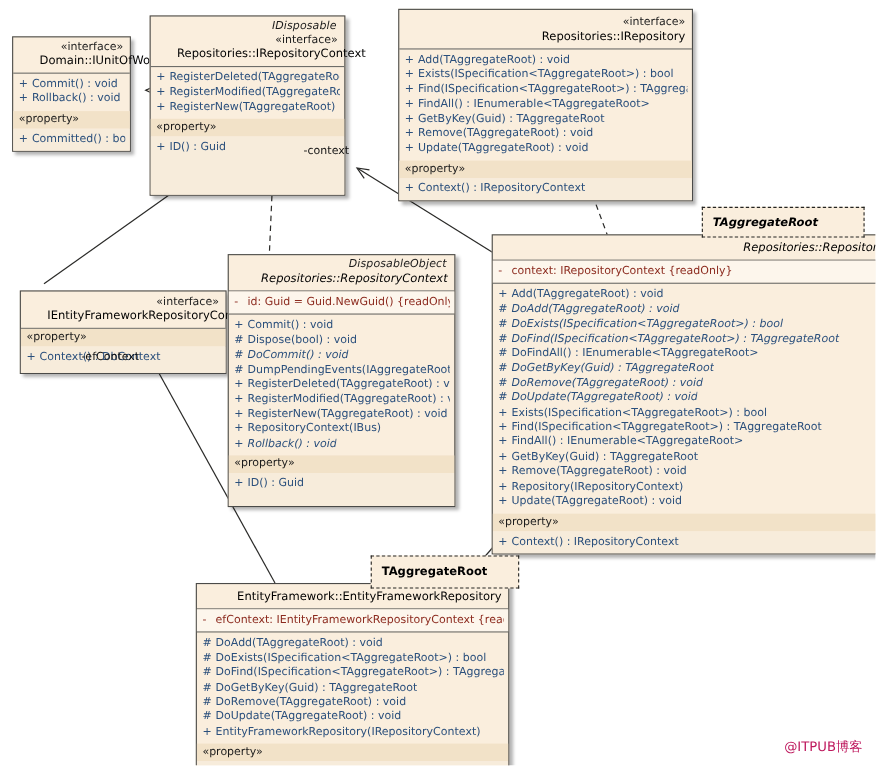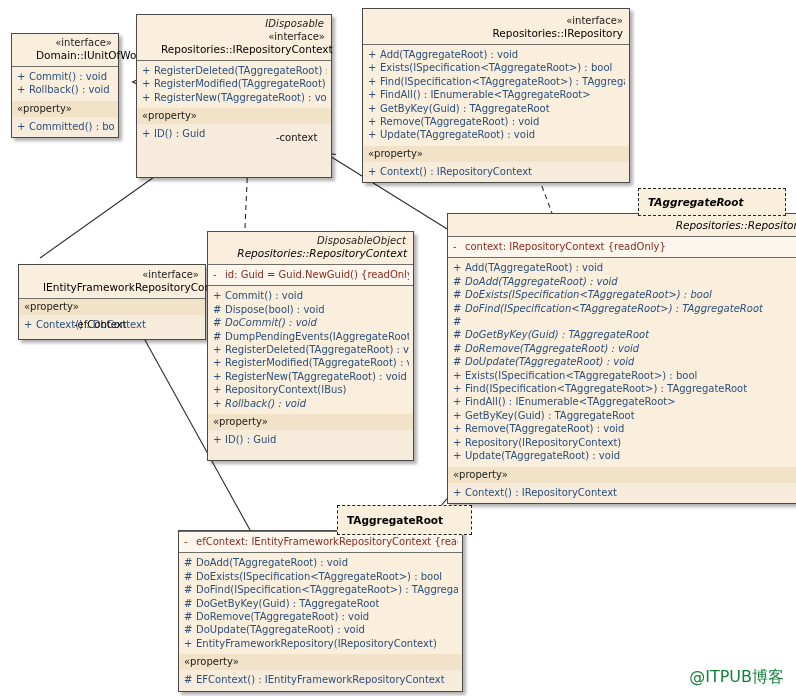--- a/index.html
+++ b/index.html
@@ -114,22 +114,22 @@
     position:absolute;
     font-size:10px;
     color:#111;
     z-index:8;
     white-space:nowrap;
   }
 
   .watermark{
     position:absolute;
     right:12px; bottom:8px;
-    font-size:16px;
-    color:#15803d;
+    font-size:12px;
+    color:#be185d;
     z-index:9;
     white-space:nowrap;
   }
 </style>
 </head>
 <body>
 
 <div id="canvas">
 
   <svg class="wires" viewBox="0 0 796 696">
@@ -190,21 +190,21 @@
       </div>
     <div class="propbar">«property»</div>
     <div class="compartment propsec">
         <div class="row">
           <span class="vis">+</span>
           <span class="sig">Committed() : bool</span>
         </div>
       </div>
   </div>
 
-  <div class="cls" style="left:136px; top:14px; width:196px;">
+  <div class="cls" style="left:136px; top:14px; width:178px;">
     <div class="parentlbl">IDisposable</div>
     <div class="head" style="padding-top:0;">
       <div class="stereo">«interface»</div>
       <div class="title">Repositories::IRepositoryContext</div>
     </div>
     <div class="sep"></div>
     <div class="compartment">
         <div class="row">
           <span class="vis">+</span>
           <span class="sig">RegisterDeleted(TAggregateRoot) : void</span>
@@ -373,20 +373,21 @@
         <div class="row">
           <span class="vis">#</span>
           <span class="sig abs">DoExists(ISpecification&lt;TAggregateRoot&gt;) : bool</span>
         </div>
         <div class="row">
           <span class="vis">#</span>
           <span class="sig abs">DoFind(ISpecification&lt;TAggregateRoot&gt;) : TAggregateRoot</span>
         </div>
         <div class="row">
           <span class="vis">#</span>
+          <span class="sig">DoFindAll() : IEnumerable&lt;TAggregateRoot&gt;</span>
         </div>
         <div class="row">
           <span class="vis">#</span>
           <span class="sig abs">DoGetByKey(Guid) : TAggregateRoot</span>
         </div>
         <div class="row">
           <span class="vis">#</span>
           <span class="sig abs">DoRemove(TAggregateRoot) : void</span>
         </div>
         <div class="row">
@@ -427,20 +428,23 @@
         <div class="row">
           <span class="vis">+</span>
           <span class="sig">Context() : IRepositoryContext</span>
         </div>
       </div>
   </div>
 
   <div class="tparam bd" style="left:337px; top:505px; width:135px; height:30px;">TAggregateRoot</div>
 
   <div class="cls" style="left:178px; top:530px; width:285px;">
+    <div class="head" style="padding-top:5px;">
+      <div class="title">EntityFramework::EntityFrameworkRepository</div>
+    </div>
     <div class="sep"></div>
     <div class="compartment attrs">
         <div class="row attr">
           <span class="vis">-</span>
           <span class="sig">efContext:  IEntityFrameworkRepositoryContext {readOnly}</span>
         </div>
       </div>
     <div class="sep"></div>
     <div class="compartment">
         <div class="row">

